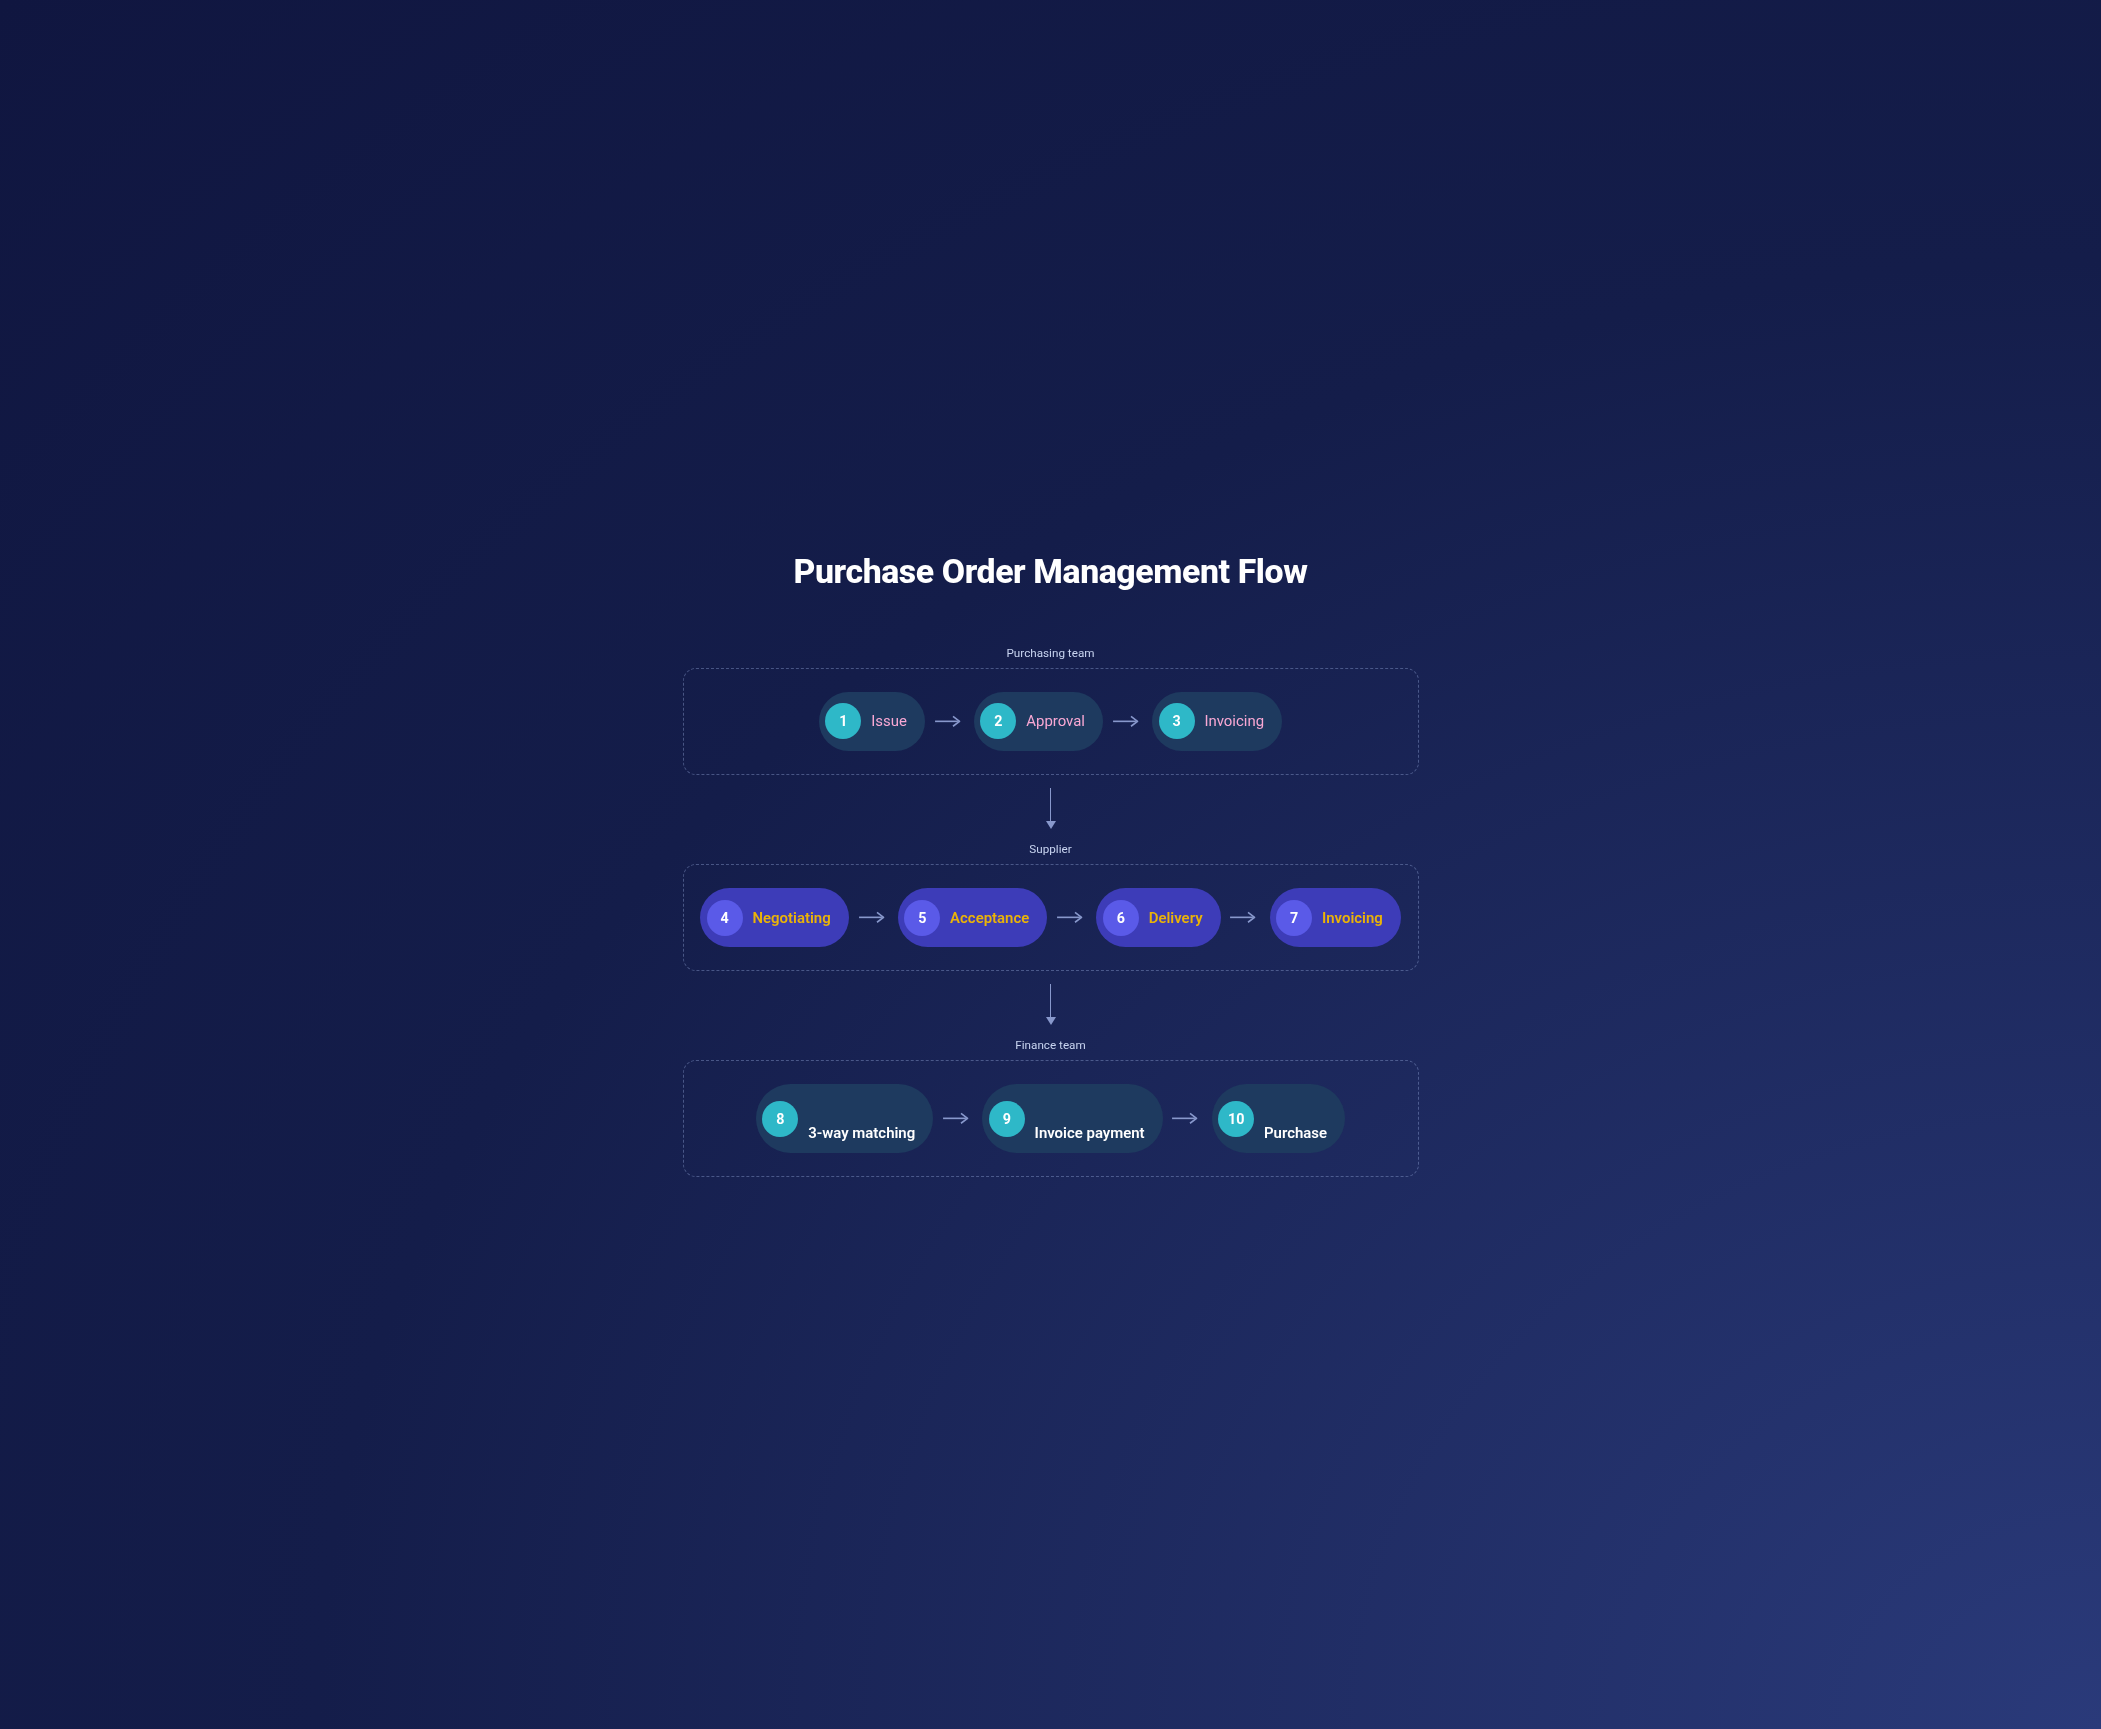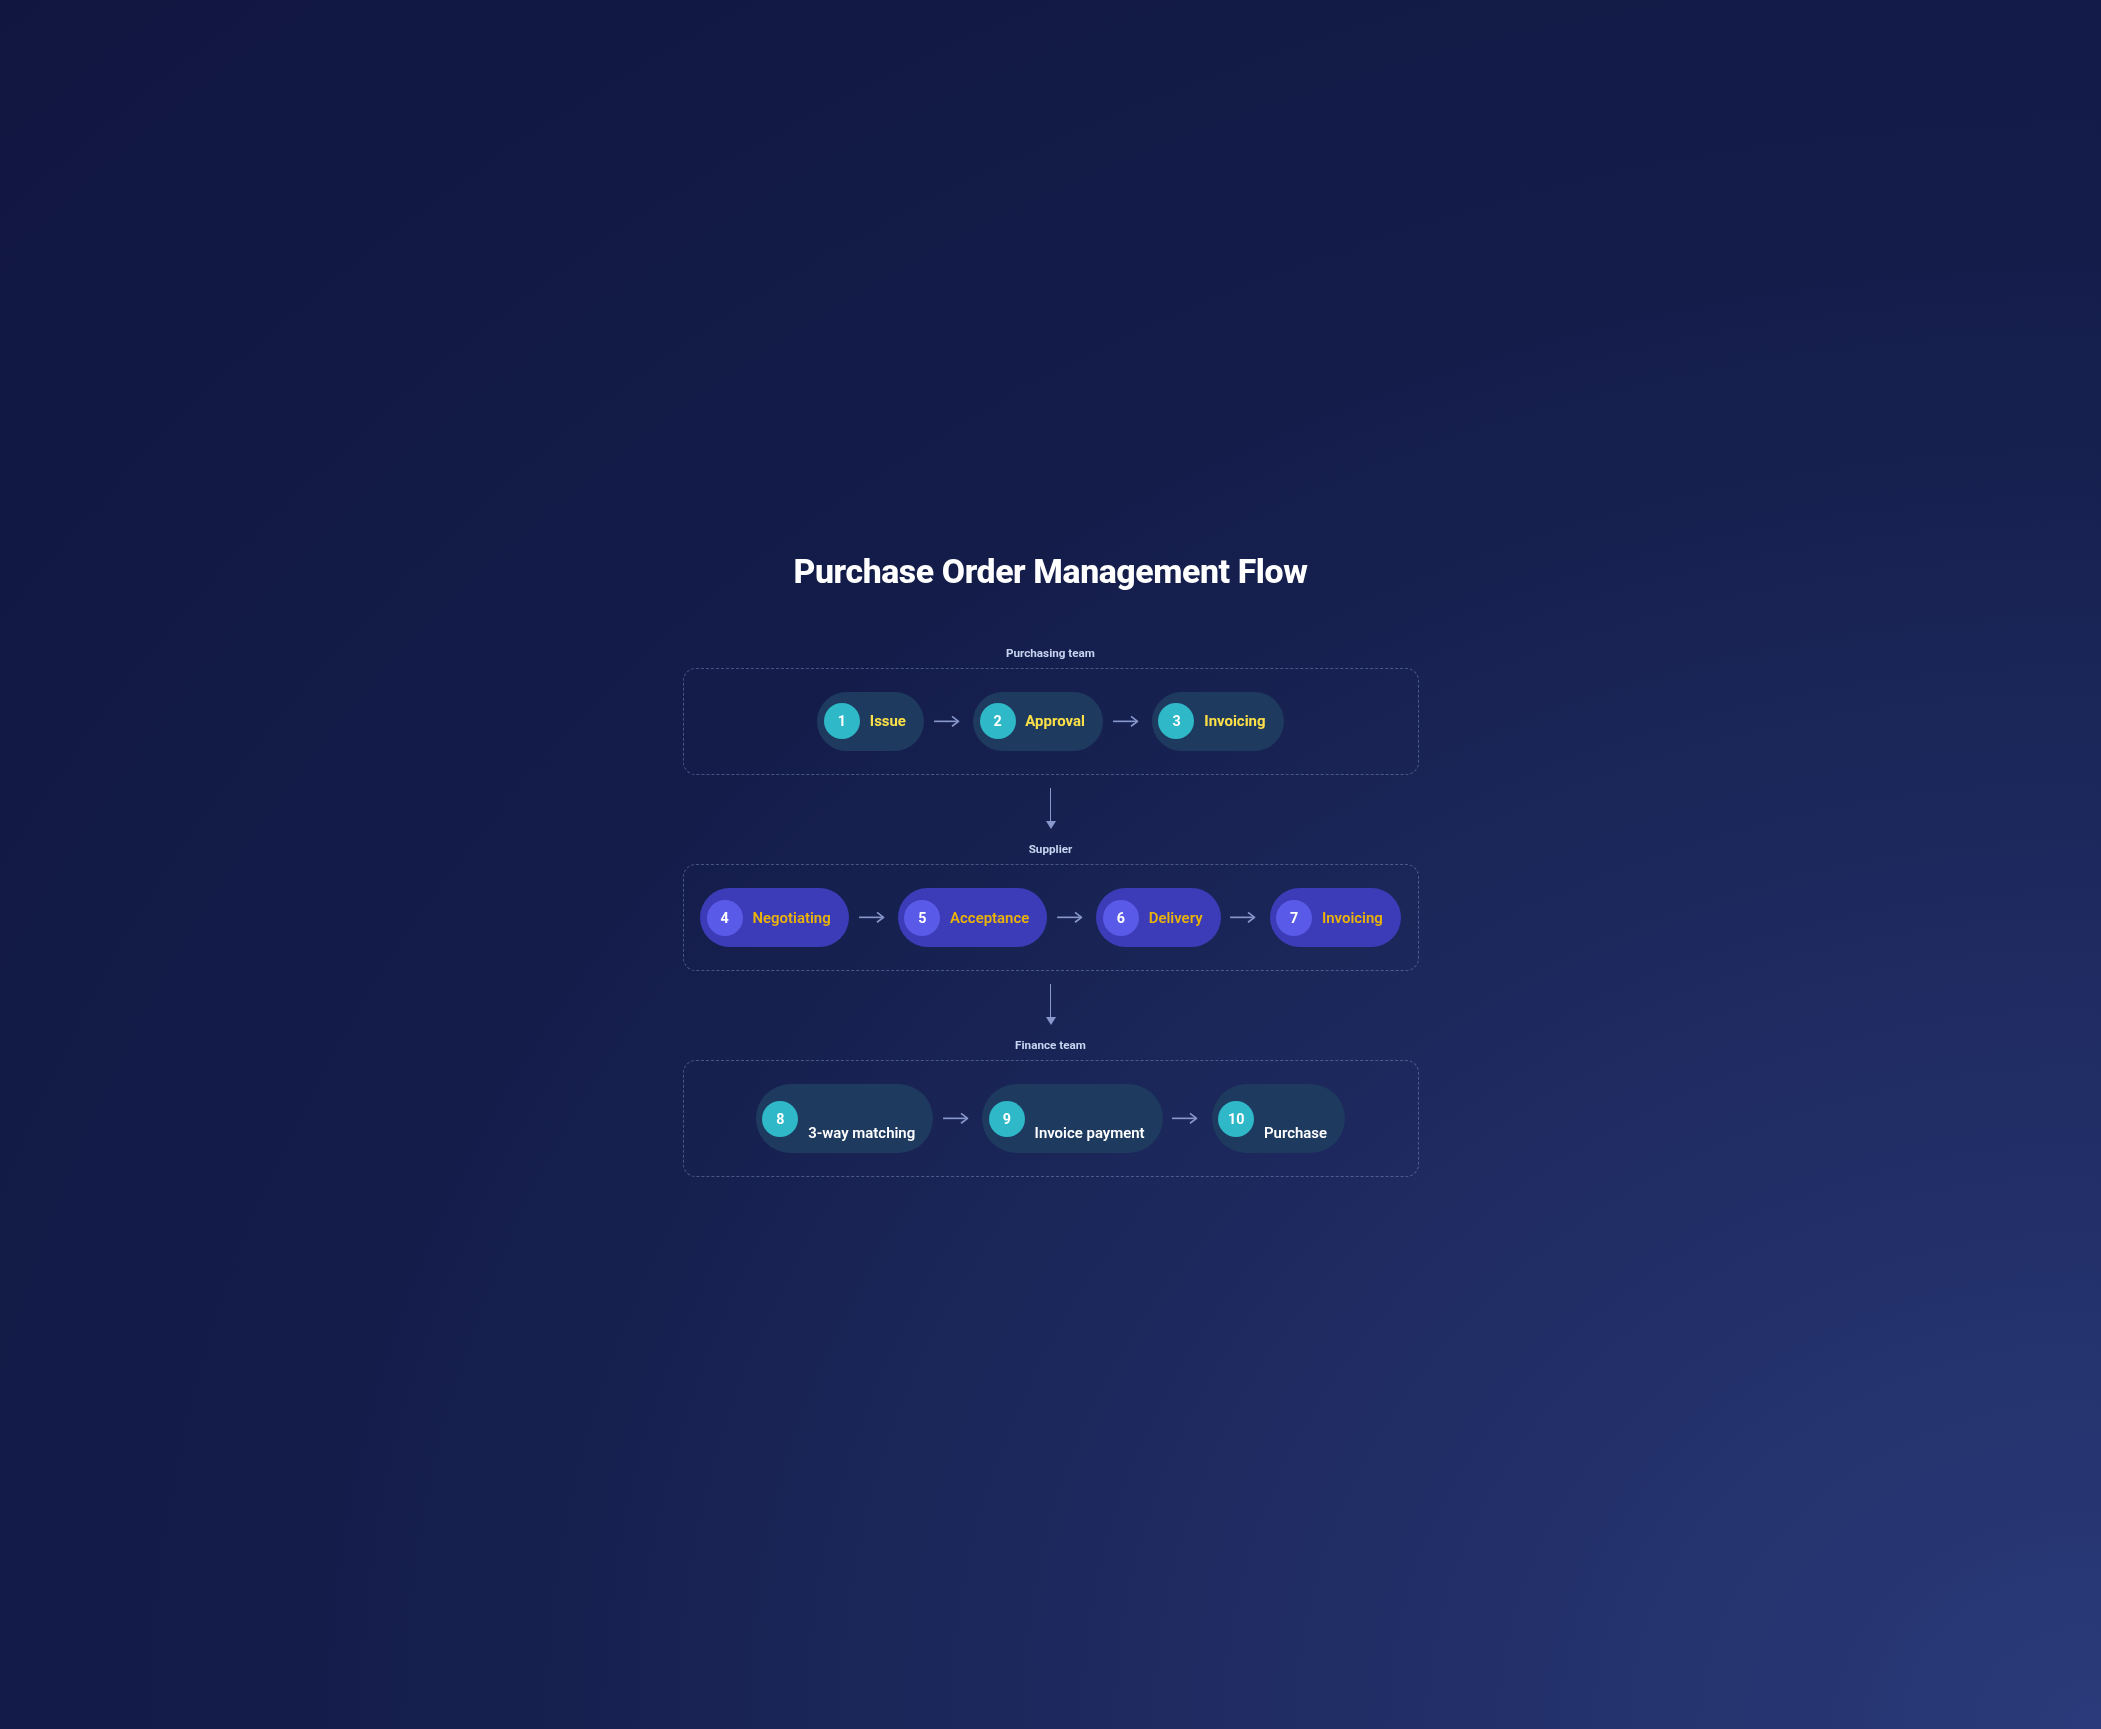--- a/index.html
+++ b/index.html
@@ -37,21 +37,21 @@
     .section-wrapper {
       width: 100%;
       display: flex;
       flex-direction: column;
       align-items: center;
     }
 
     .section-label {
       color: #c8d4f0;
       font-size: 0.9rem;
-      font-weight: 700;
+      font-weight: 400;
       margin-bottom: 8.2px;
       align-self: center;
     }
 
     .dashed-box {
       border: 1.6px dashed rgba(150, 170, 220, 0.4);
       border-radius: 13px;
       padding: 23px 29.5px;
       width: 100%;
       display: flex;
@@ -104,23 +104,23 @@
     .step-pill.teal {
       background: #1e3a5f;
     }
 
     .step-pill.teal .step-number {
       background: #2eb8c8;
       color: #fff;
     }
 
     .step-pill.teal .step-label {
-      color: #fde047;
+      color: #f9a8d4;
       font-size: 1.15rem;
-      font-weight: 700;
+      font-weight: 400;
     }
 
     
     .step-pill.purple {
       background: #3d3cb8;
     }
 
     .step-pill.purple .step-number {
       background: #5a5ae8;
       color: #fff;

